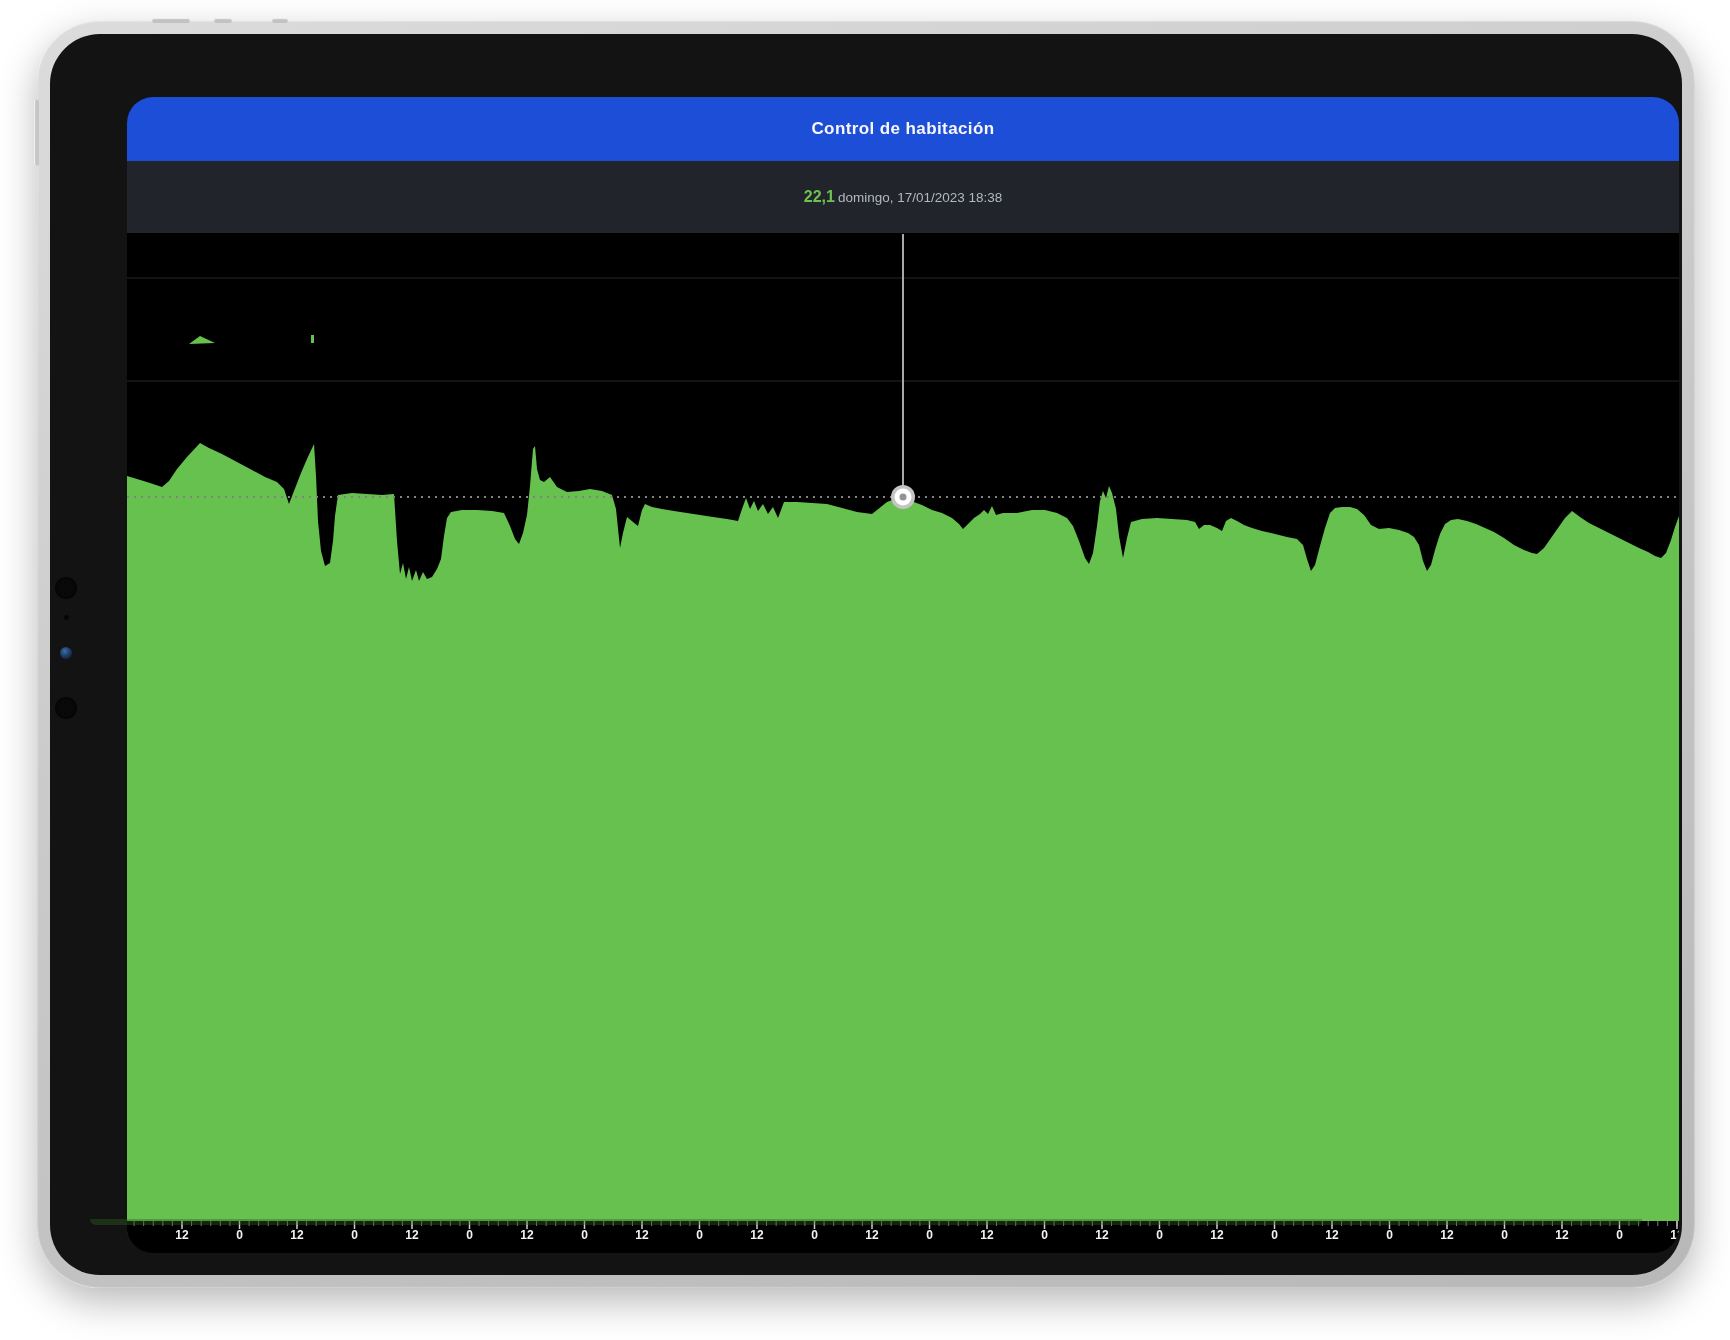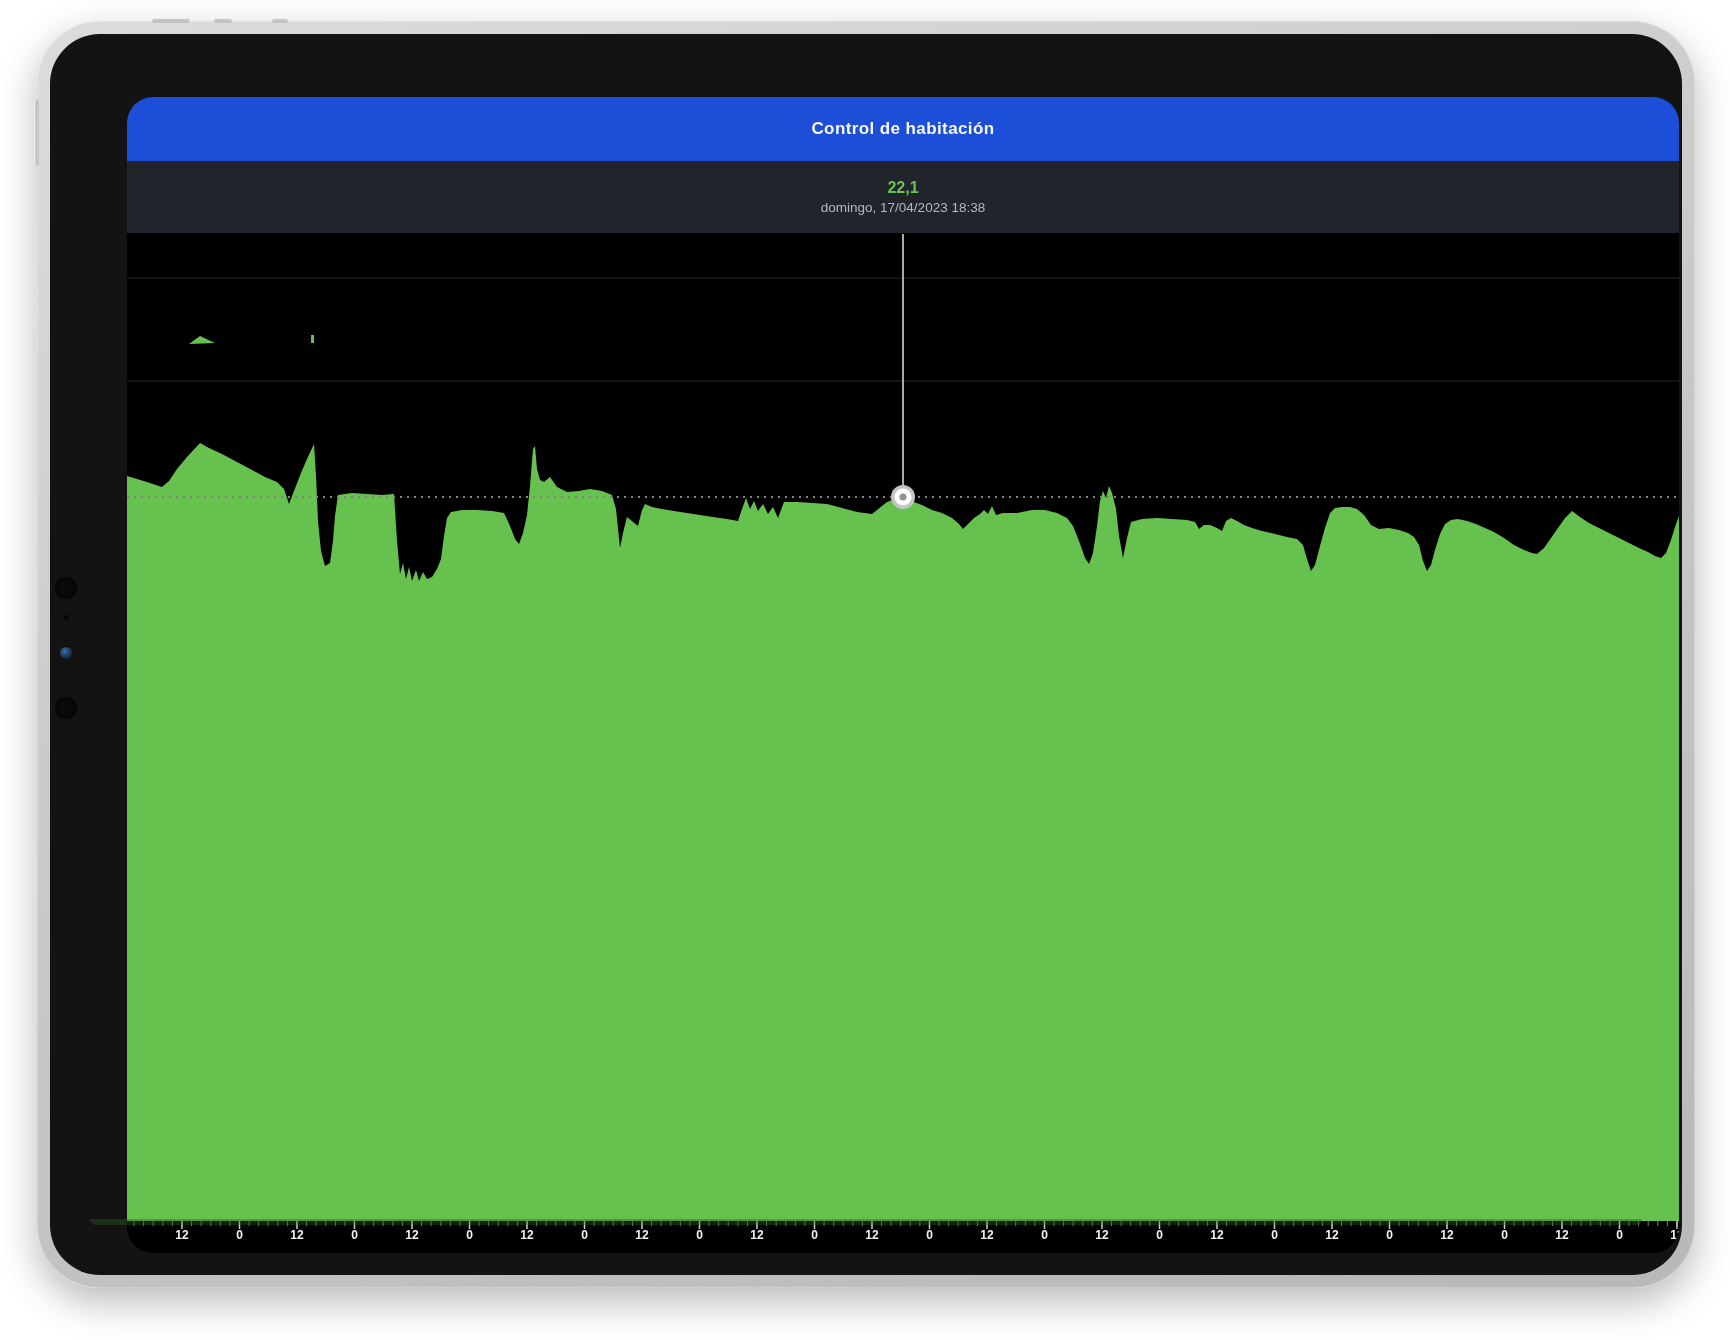--- a/index.html
+++ b/index.html
@@ -31,21 +31,21 @@
   .screen-glow { position:absolute; left:90px; top:1219px; width:1552px; height:6px; background:rgba(45,95,32,0.4); border-radius:0 0 18px 18px; }
 
   .titlebar {
     position:absolute; left:0; top:0; width:1552px; height:64px;
     display:flex; align-items:center; justify-content:center; background:#1d4ed8;
   }
   .titlebar .page-title { color:#f7f7f7; font-size:17px; font-weight:600; letter-spacing:.4px; }
 
   .tooltip-panel {
     position:absolute; left:0; top:64px; width:1552px; height:72px;
-    background:#21252b; display:flex; flex-direction:column; align-items:center; justify-content:center; gap:3px;
+    background:#21252b; display:flex; align-items:center; justify-content:center; gap:3px;
   }
   .tooltip-value { font-size:16px; font-weight:700; }
   .tooltip-date  { font-size:13.5px; color:#b3b7bf; }
 
   svg.chart { position:absolute; left:0; top:0; width:1552px; height:1156px; display:block; }
 </style>
 </head>
 <body>
 
 <div class="stage">
@@ -301,21 +301,21 @@
             <circle cx="776" cy="400" r="8.5" fill="#ffffff"></circle>
             <circle cx="776" cy="400" r="3.5" fill="#929292"></circle>
           </svg>
 
         <div class="titlebar">
           <span class="page-title">Control de habitación</span>
         </div>
 
         <div class="tooltip-panel" style="background: rgb(33, 37, 43);">
           <span class="tooltip-value" style="color: rgb(110, 194, 79);">22,1</span>
-          <span class="tooltip-date">domingo, 17/04/2023 18:38</span>
+          <span class="tooltip-date">domingo, 17/01/2023 18:38</span>
         </div>
 
       </div>
     </div>
   </div>
 
   <div class="screen-glow"></div>
 
 </div>
 

